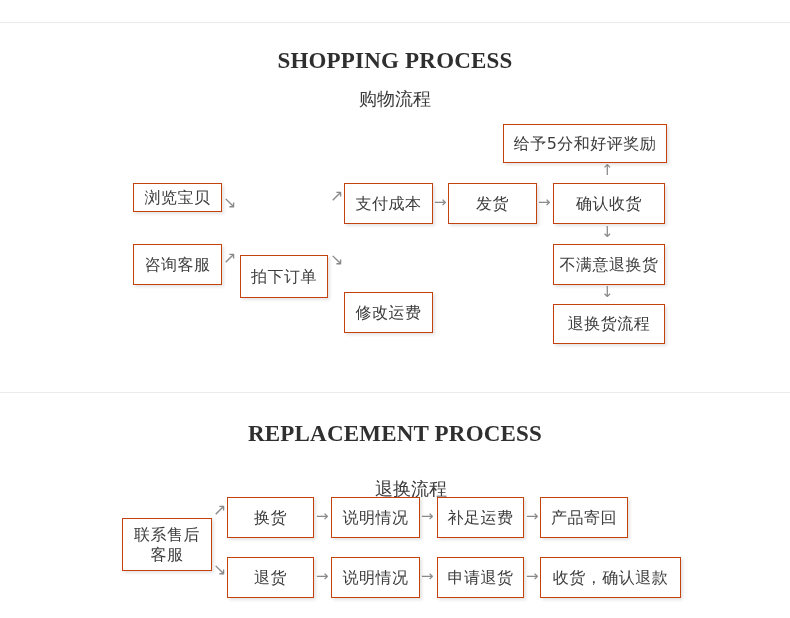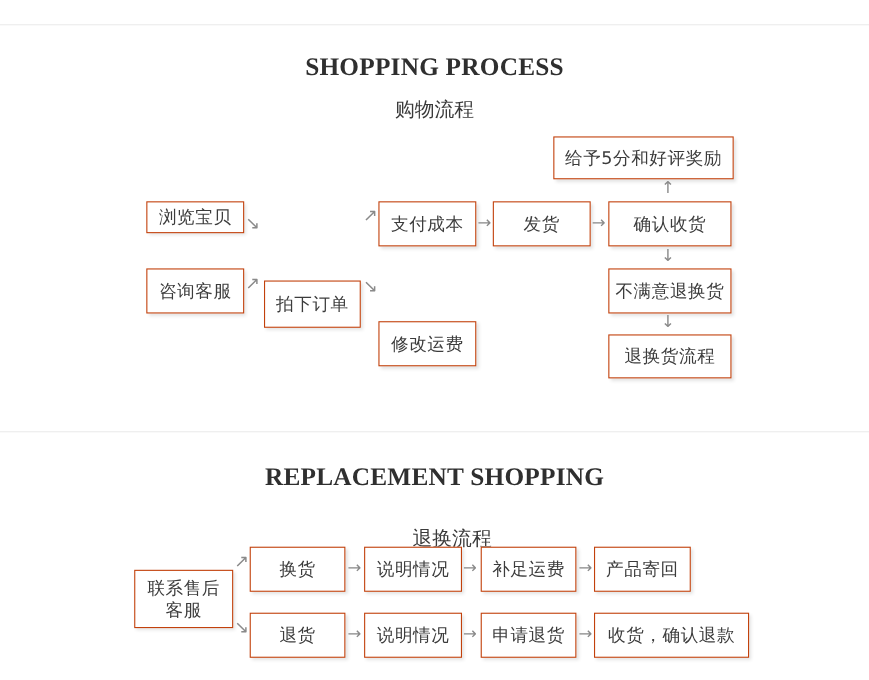--- a/index.html
+++ b/index.html
@@ -78,21 +78,21 @@
 </style>
 </head>
 <body>
 
 <div class="divider" id="divider-top"></div>
 <div class="divider" id="divider-mid"></div>
 
 <div class="section-title-en" id="shopping-title-en" style="top: 48px;">SHOPPING PROCESS</div>
 <div class="section-title-cn" id="shopping-title-cn" style="top: 87px;">购物流程</div>
 
-<div class="section-title-en" id="replacement-title-en" style="top: 421px;">REPLACEMENT SHOPPING</div>
+<div class="section-title-en" id="replacement-title-en" style="top: 421px;">REPLACEMENT PROCESS</div>
 <div class="section-title-cn" id="replacement-title-cn" style="top: 477px; padding-left: 16px;">退换流程</div>
 
 <div id="flow-layer">
     <div class="node" style="left: 133px; top: 183px; width: 89px; height: 29px;">浏览宝贝</div>
     <div class="node" style="left: 133px; top: 244px; width: 89px; height: 41px;">咨询客服</div>
     <div class="node" style="left: 240px; top: 211px; width: 88px; height: 43px; margin-top: 44px;">拍下订单</div>
     <div class="node" style="left: 344px; top: 183px; width: 89px; height: 41px;">支付成本</div>
     <div class="node" style="left: 344px; top: 244px; width: 89px; height: 41px; margin-top: 48px;">修改运费</div>
     <div class="node" style="left: 448px; top: 183px; width: 89px; height: 41px;">发货</div>
     <div class="node" style="left: 553px; top: 183px; width: 112px; height: 41px;">确认收货</div>

